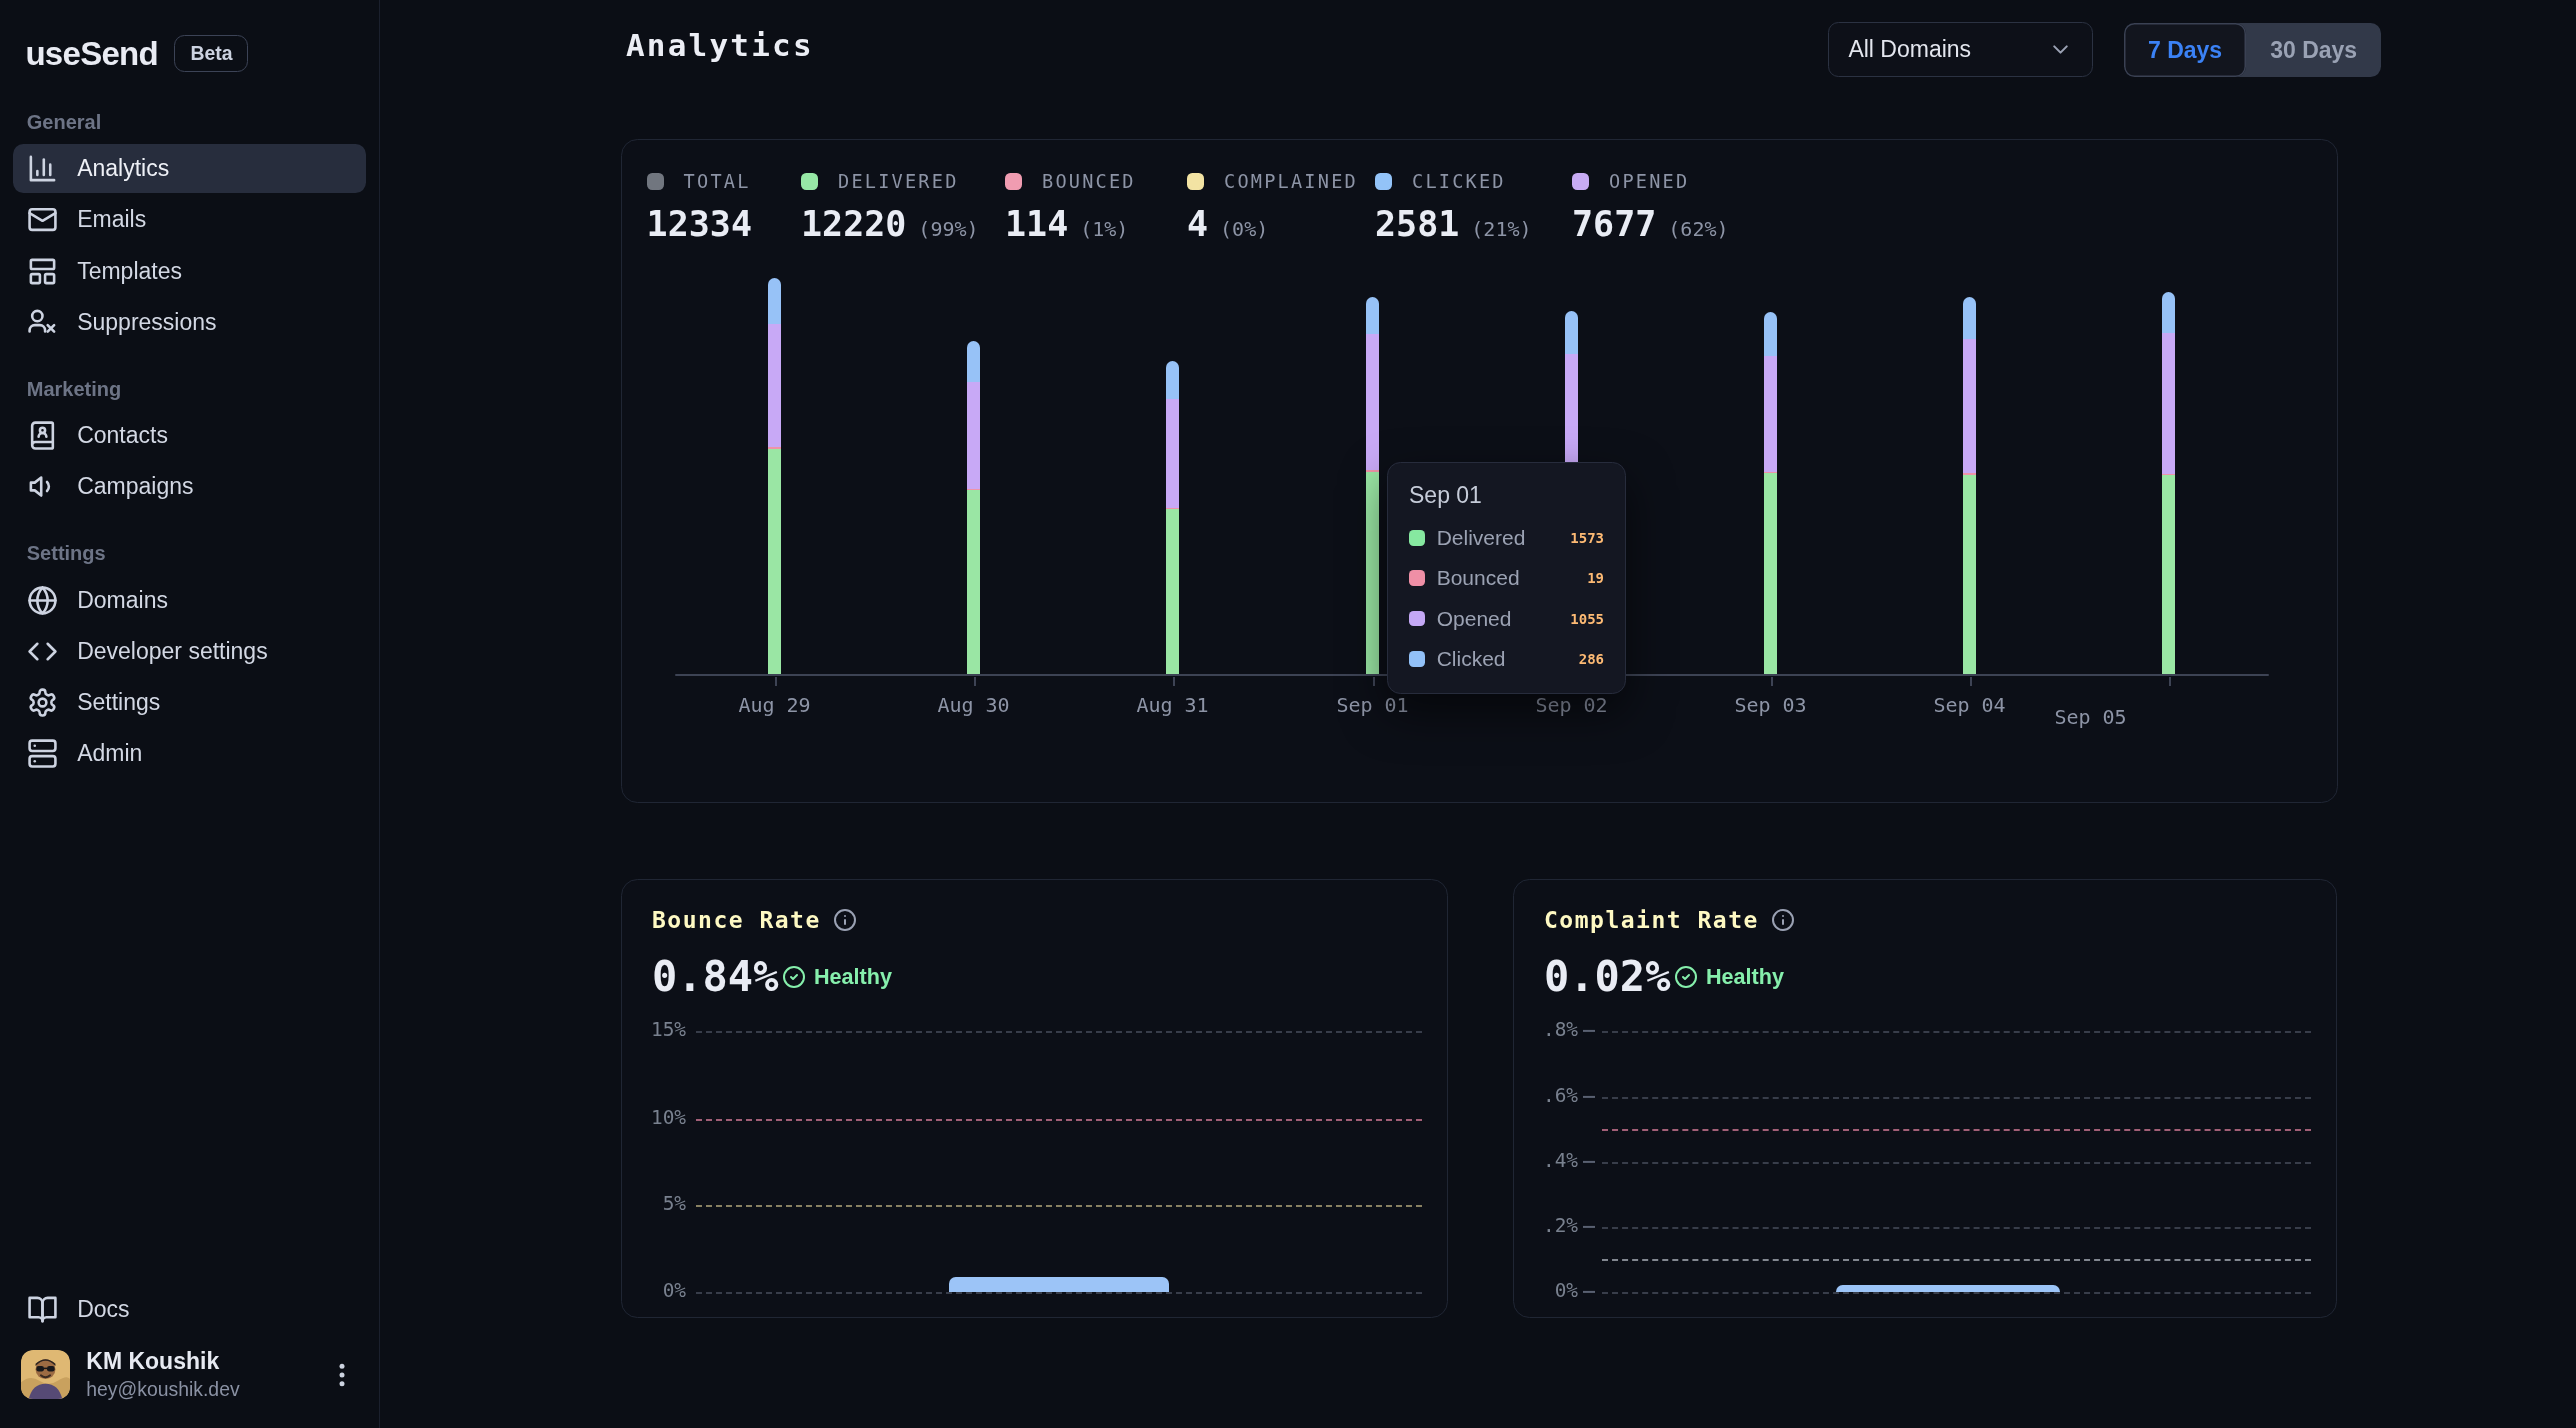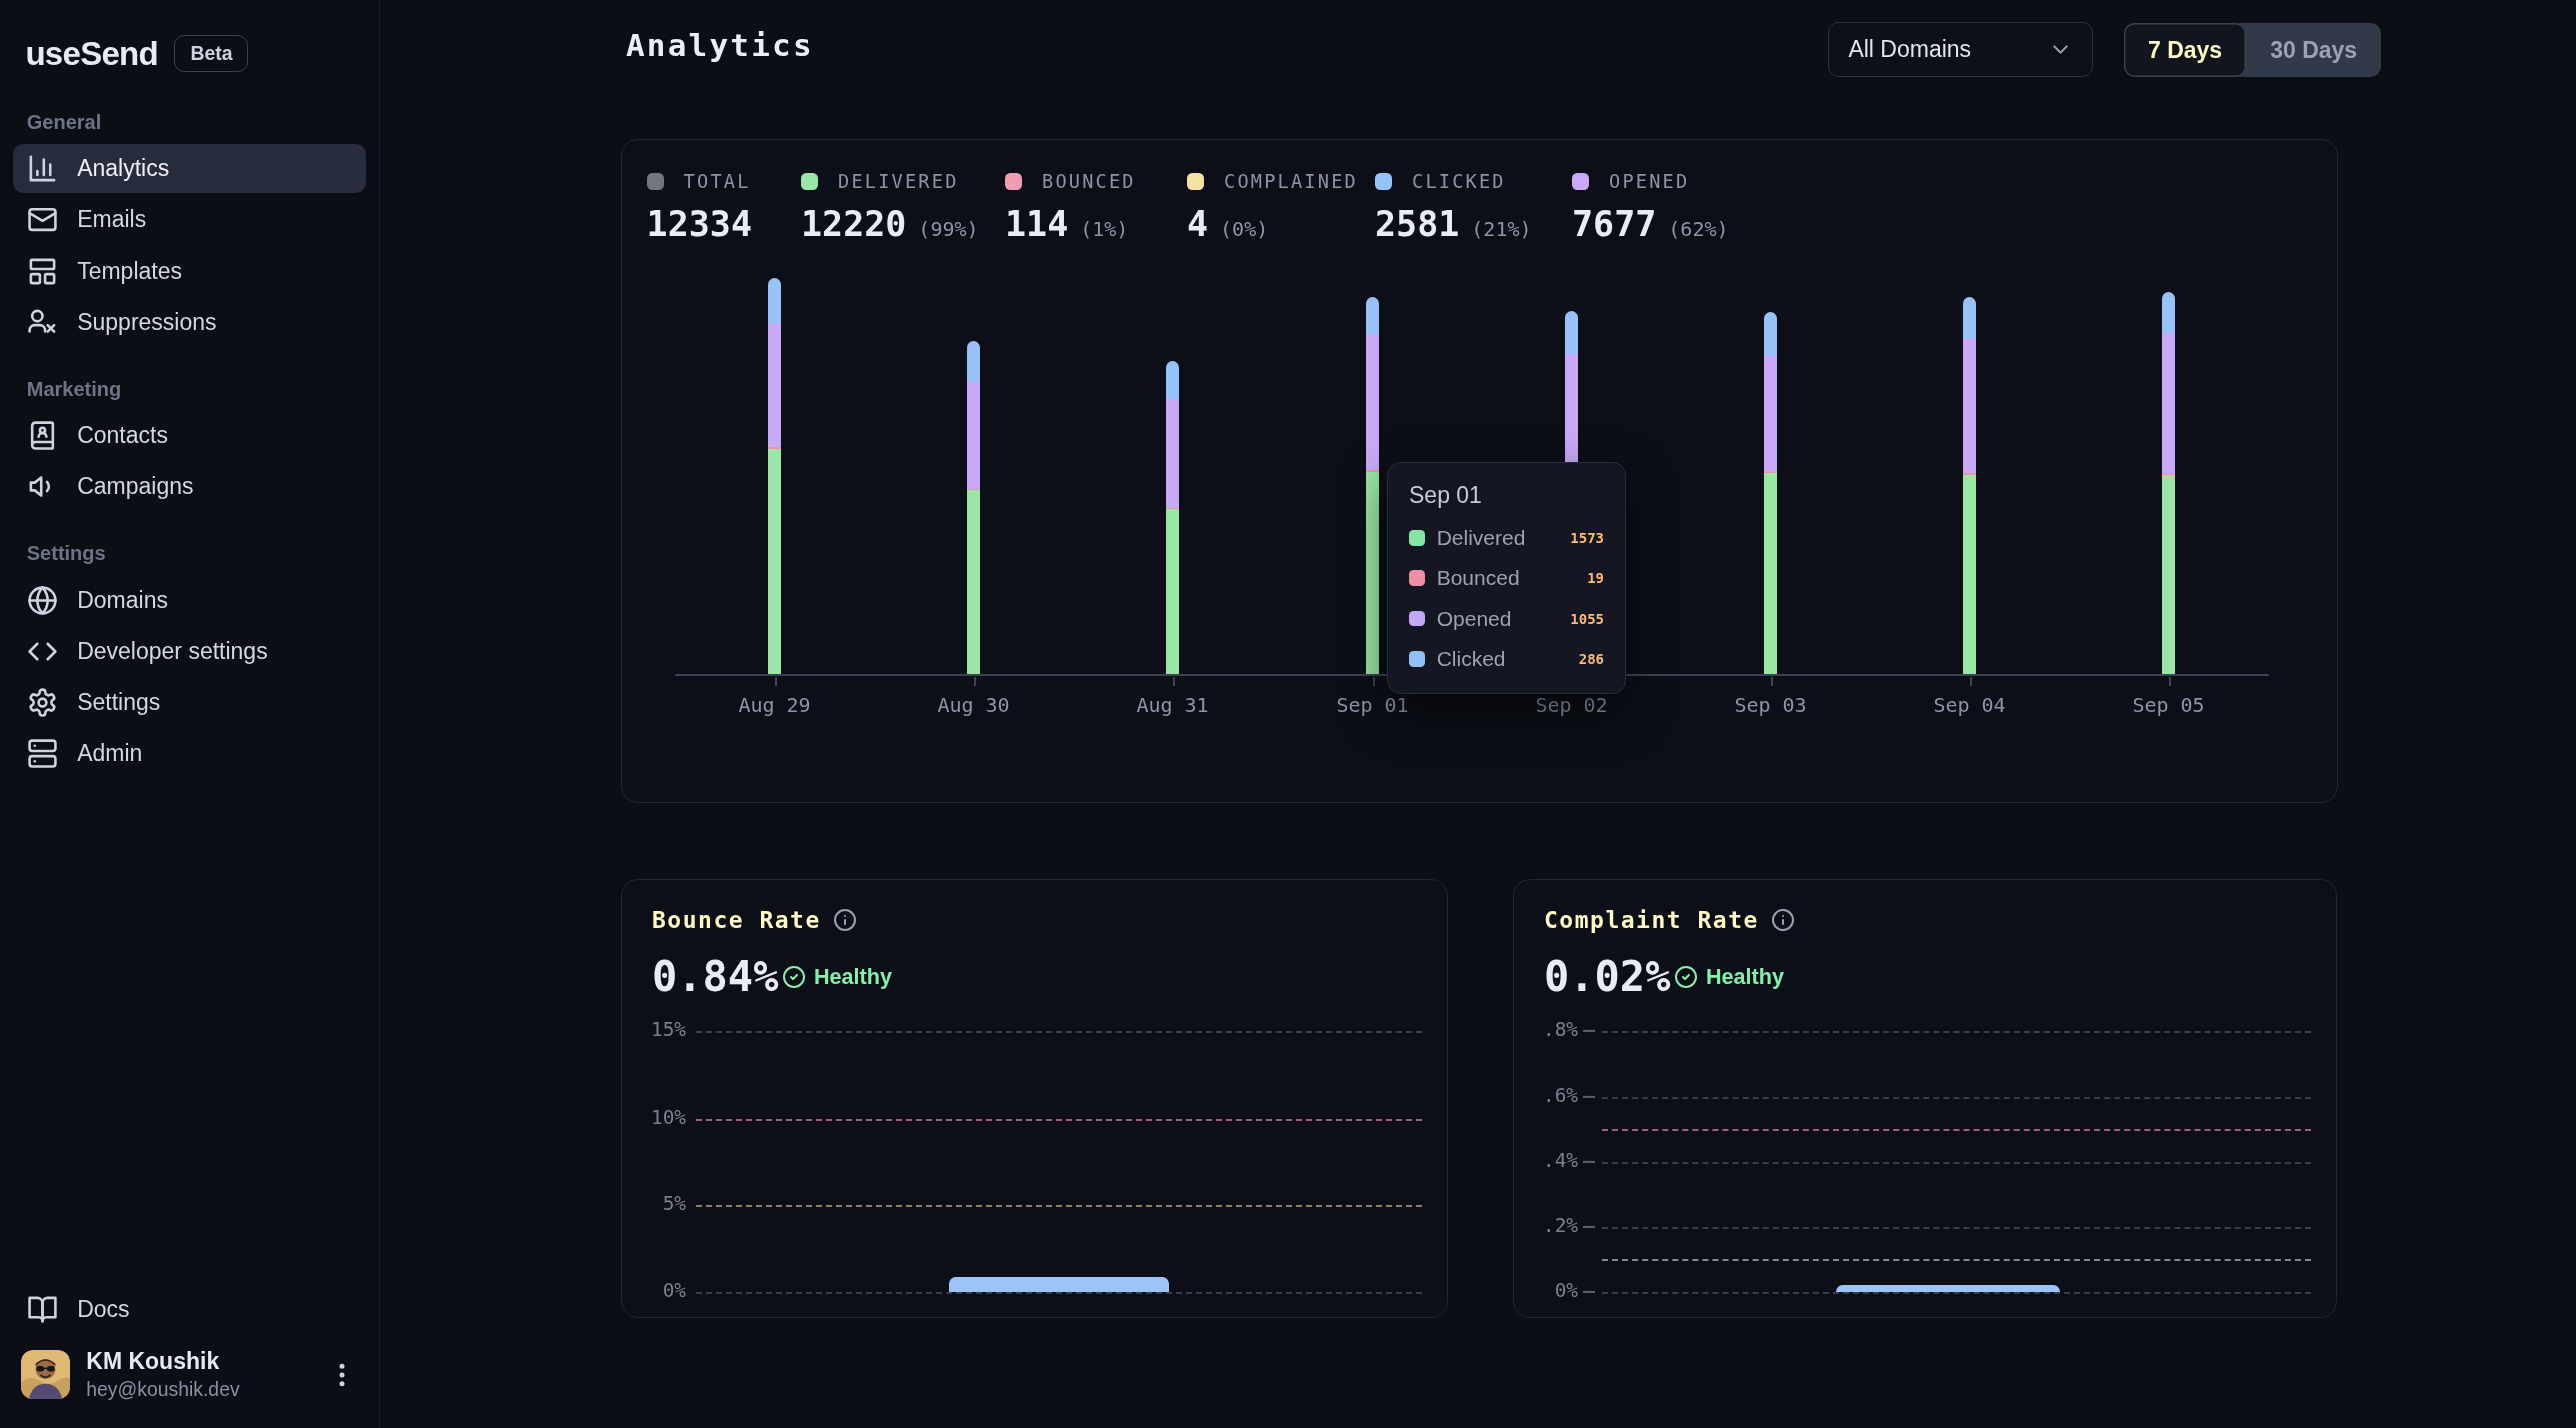--- a/index.html
+++ b/index.html
@@ -34,21 +34,21 @@
 
   
   .main{position:absolute; left:380px; top:0; right:0; bottom:0;}
   .page-title{position:absolute; left:246px; top:27px; font-size:31px; font-weight:700; letter-spacing:2.2px; color:#eceef5;}
   .domain-select{position:absolute; left:1448px; top:22.4px; width:265px; height:55px; border:1.5px solid var(--border2);
     border-radius:10.4px; display:flex; align-items:center; justify-content:space-between; padding:0 19.4px;
     font-size:23px; color:#e3e6ee; cursor:pointer; background:#0d1018;}
   .range-toggle{position:absolute; left:1744px; top:23px; height:54px; background:#323949; border-radius:10.4px;
     display:flex; align-items:stretch; overflow:hidden;}
   .seg{display:flex; align-items:center; padding:0 24px; font-size:23px; font-weight:700; color:#9aa2b4; cursor:pointer; border-radius:10.4px;}
-  .seg.active{background:#12151e; color:#fef9c3; box-shadow:inset 0 0 0 1.5px #3a4153;}
+  .seg.active{background:#12151e; color:#3b82f6; box-shadow:inset 0 0 0 1.5px #3a4153;}
 
   .card{position:absolute; border:1.5px solid var(--border); border-radius:16.4px; background:var(--card);}
   #main-card{left:241px; top:139px; width:1717px; height:664px;}
   #bounce-card{left:241px; top:879px; width:827px; height:439px;}
   #complaint-card{left:1133px; top:879px; width:824px; height:439px;}
 
   
   .stat{position:absolute; top:31px;}
   .stat-head{display:flex; align-items:center; gap:20px;}
   .stat-dot{width:17px; height:17px; border-radius:5.2px;}
@@ -374,21 +374,21 @@
         </div>
         <div class="x-tick" style="left: 1348px;"></div>
         <div class="x-label mono" style="left: 1348px;">Sep 04</div>
         <div class="bar-col" style="left: 1540px; top: 152px; height: 382px;">
           <div style="width: 100%; height: 41px; background: rgb(151, 194, 247);"></div>
           <div style="width: 100%; height: 141px; background: rgb(200, 169, 246);"></div>
           <div style="width: 100%; height: 1.7px; background: rgb(239, 147, 168);"></div>
           <div style="width: 100%; height: 199px; background: rgb(154, 230, 164);"></div>
         </div>
         <div class="x-tick" style="left: 1547px;"></div>
-        <div class="x-label mono" style="left: 1547px;">Sep 05</div>
+        <div class="x-label mono" style="left: 1469px; margin-top: 12px;">Sep 05</div>
       </div>
     <div class="tooltip">
       <div class="tooltip-title">Sep 01</div>
       <div id="tooltip-rows">
           <div class="tt-row">
             <span class="tt-swatch" style="background:#86e8a0"></span>
             <span class="tt-label">Delivered</span>
             <span class="tt-value">1573</span>
           </div>
           <div class="tt-row">

